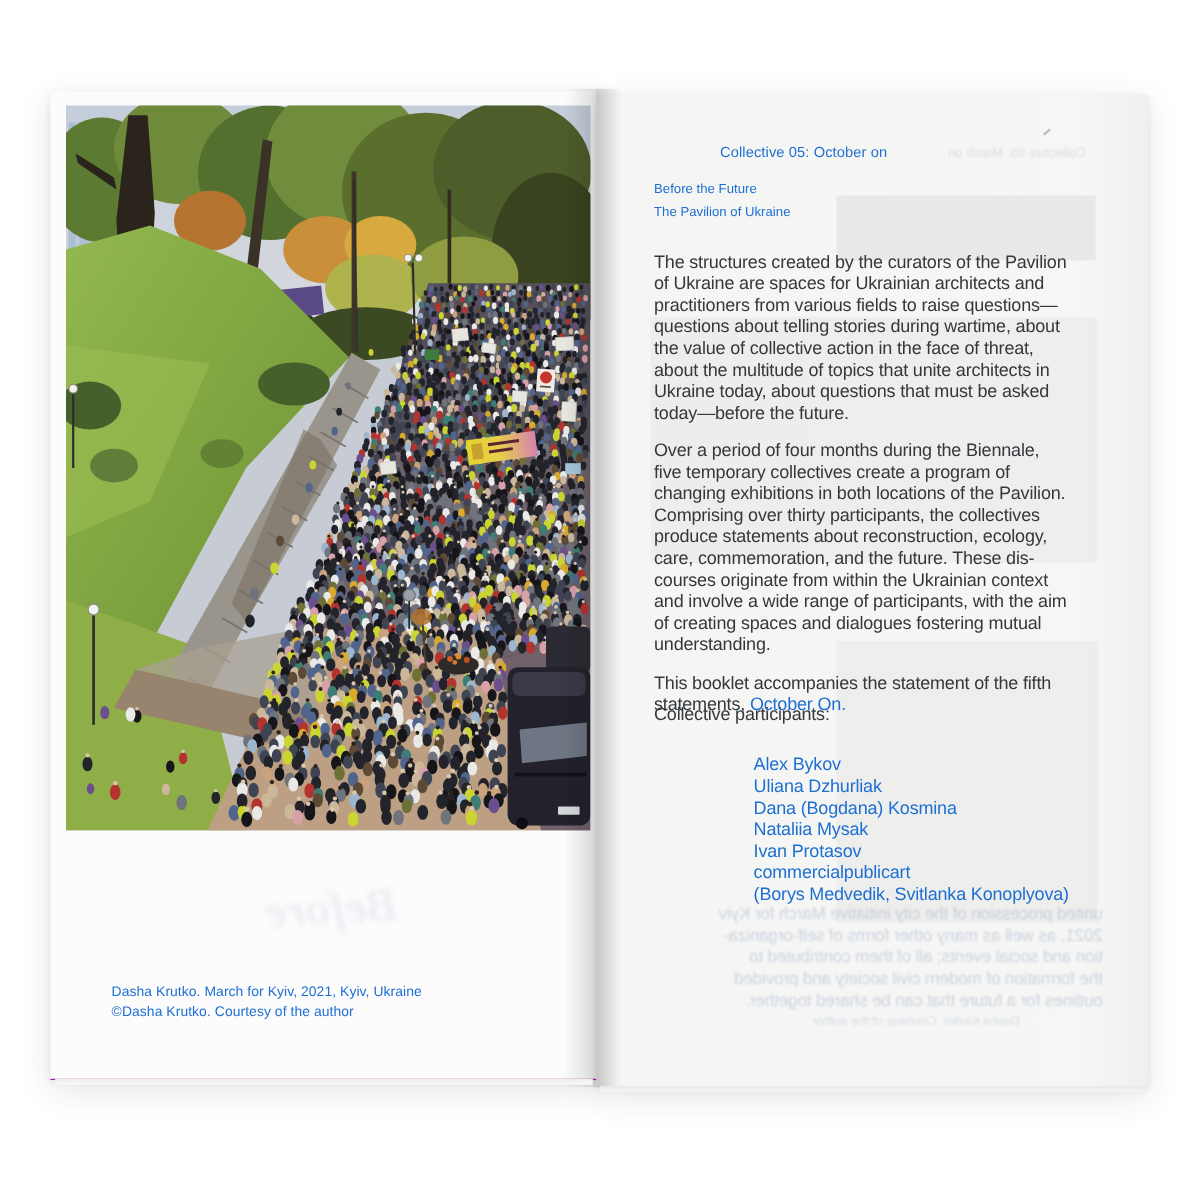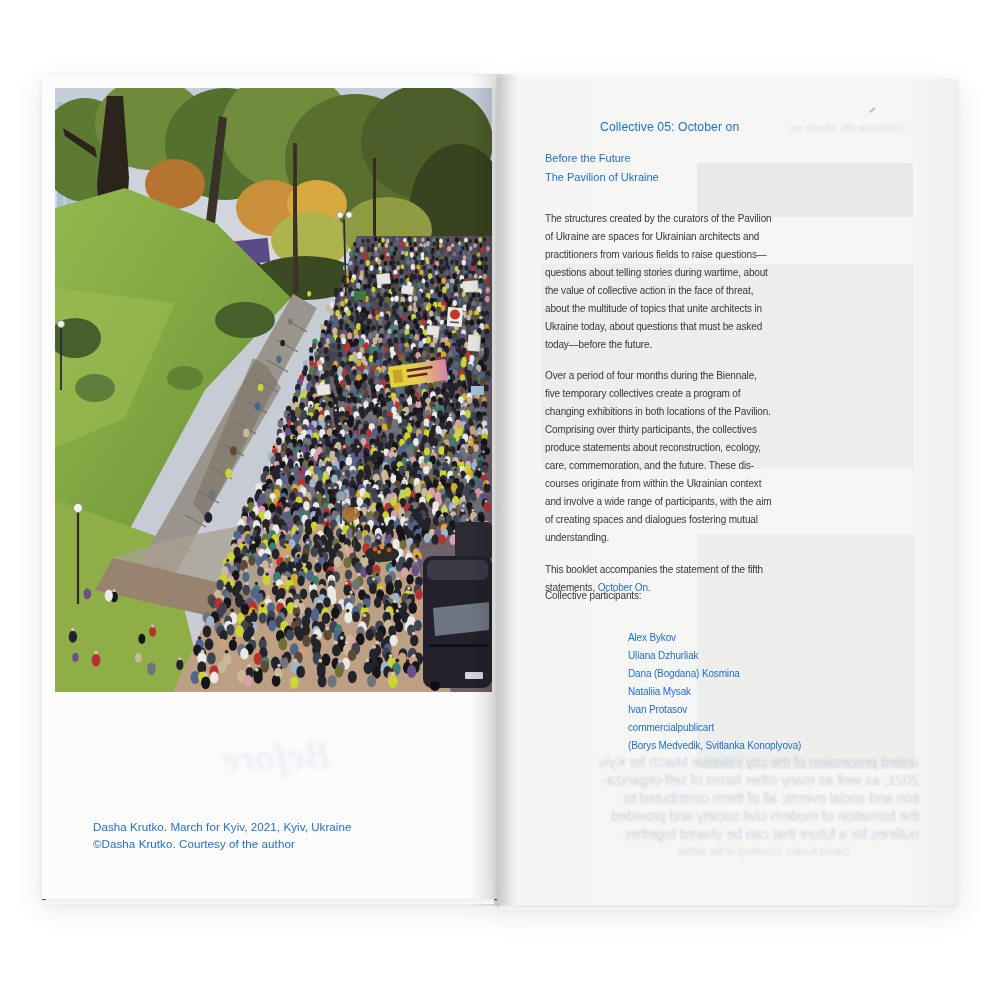--- a/index.html
+++ b/index.html
@@ -22,21 +22,21 @@
   
   .caption{position:absolute;left:51px;top:742px;width:340px;font-size:11.6px;line-height:17px;
       color:var(--blue);white-space:pre-line;letter-spacing:.05px;}
   .ghost-title{position:absolute;left:70px;top:660px;width:220px;font-family:"Liberation Serif","DejaVu Serif",serif;
       font-style:italic;font-weight:bold;font-size:40px;color:#7e8ba0;opacity:.12;
       transform:scaleX(-1) rotate(3deg);filter:blur(2px);}
   
   .rp{position:absolute;color:var(--ink);}
   .rp-header{left:103px;top:41px;font-size:12.2px;color:var(--blue);letter-spacing:.1px;}
   .rp-title{left:48px;top:70px;font-size:11px;line-height:18.5px;color:var(--blue);white-space:pre-line;}
-  .body-block{font-size:10px;line-height:18px;letter-spacing:-.15px;white-space:pre-line;width:404px;}
+  .body-block{font-size:15px;line-height:18px;letter-spacing:-.15px;white-space:pre-line;width:404px;}
   .p1{left:48px;top:131px;}
   .p2{left:48px;top:288px;}
   .p3{left:48px;top:482px;}
   .blue{color:var(--blue);}
   .plabel{left:48px;top:508px;}
   .pnames{left:131px;top:550px;color:var(--blue);}
   
   .ghost{position:absolute;transform:scaleX(-1);color:#8fa3c0;filter:blur(1.1px);white-space:pre-line;pointer-events:none;}
   .ghost-block{left:20px;top:674px;width:402px;font-size:14.2px;line-height:18px;opacity:.42;letter-spacing:-.1px;}
   .ghost-caption{left:23px;top:766px;width:330px;font-size:10.5px;opacity:.30;}

